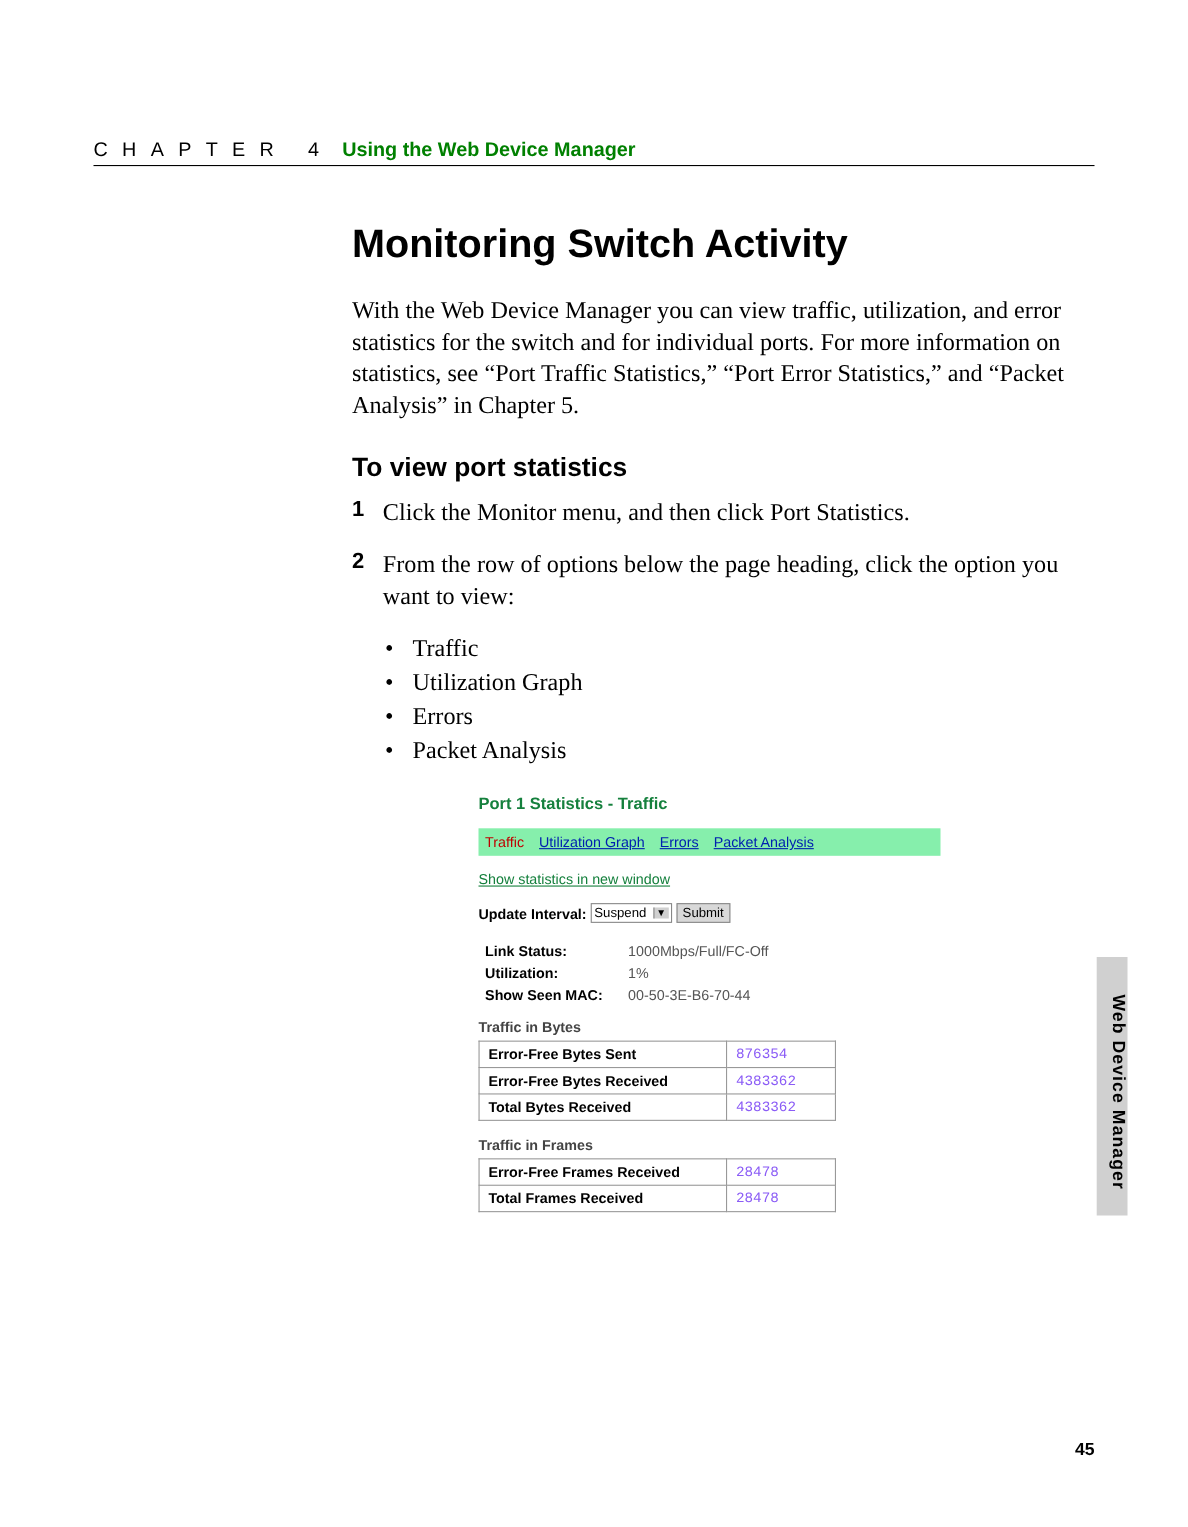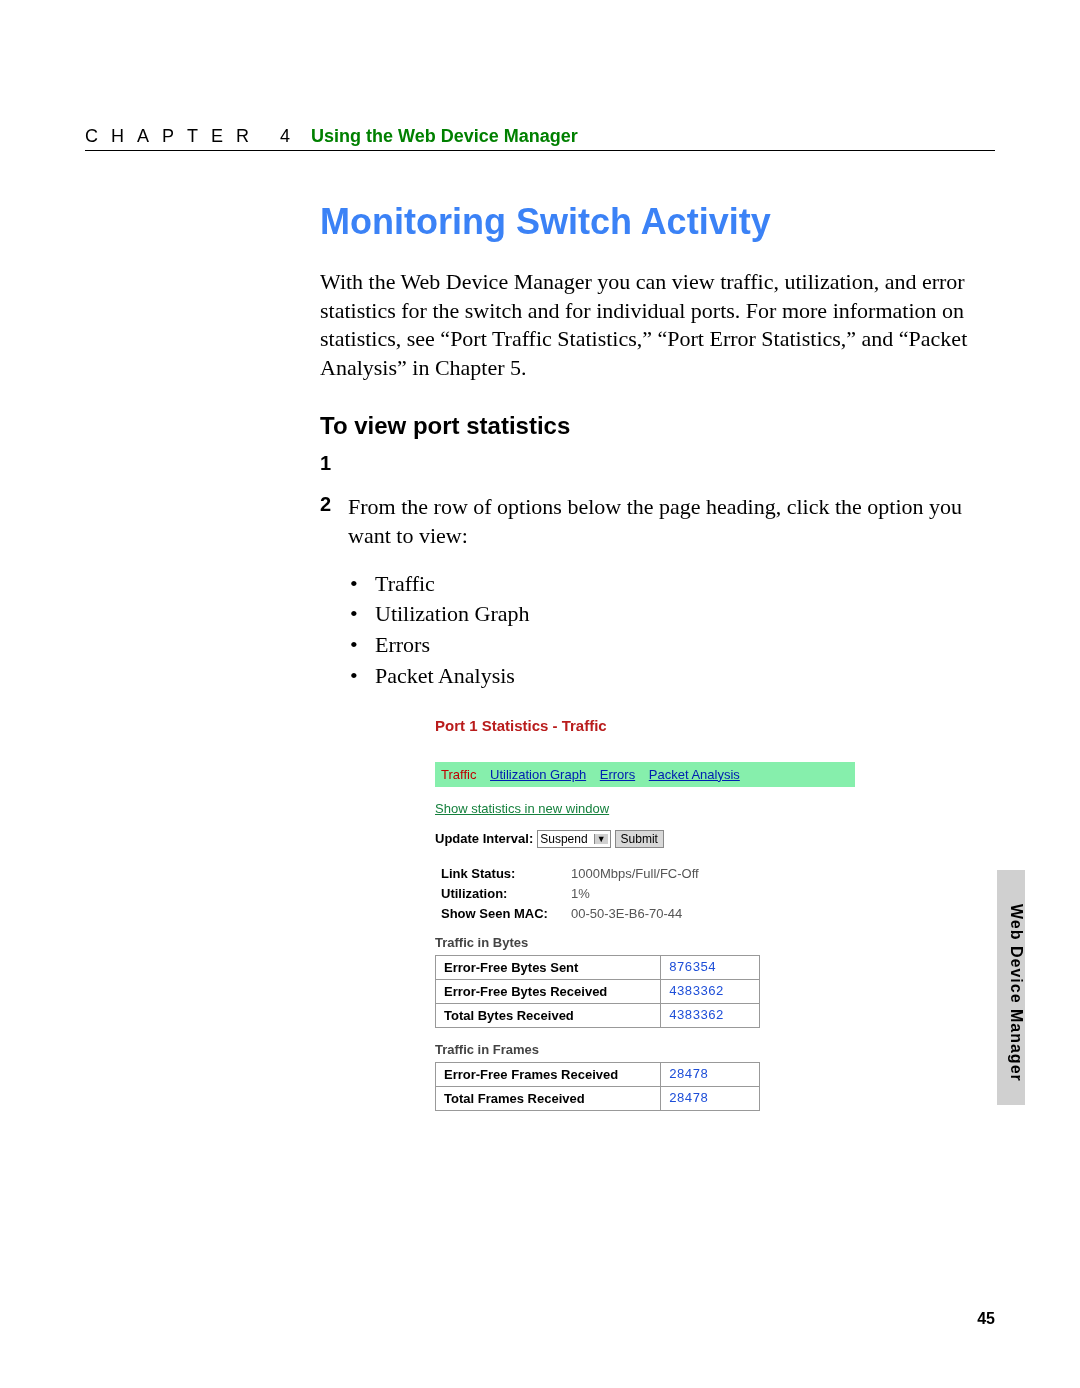--- a/index.html
+++ b/index.html
@@ -38,21 +38,21 @@
       color: #008000;
     }
     .content-area {
       margin-left: 235px;
       width: 670px;
     }
     .main-heading {
       font-family: Arial, Helvetica, sans-serif;
       font-size: 36px;
       font-weight: bold;
-      color: #3b82f6;
+      color: #000000;
       margin-bottom: 25px;
     }
     .intro-text {
       font-size: 22px;
       line-height: 1.3;
       margin-bottom: 30px;
     }
     .sub-heading {
       font-family: Arial, Helvetica, sans-serif;
       font-size: 24px;
@@ -100,22 +100,22 @@
       margin-left: 115px;
       width: 420px;
       background: #ffffff;
       font-family: Arial, Helvetica, sans-serif;
       font-size: 13px;
       filter: blur(0.4px);
     }
     .ss-title {
       font-weight: bold;
       font-size: 15px;
-      color: #b91c1c;
-      margin-bottom: 28px;
+      color: #15803d;
+      margin-bottom: 14px;
     }
     .ss-tabs {
       background: #86efac;
       padding: 5px 6px;
       font-size: 13px;
       margin-bottom: 14px;
     }
     .ss-tab {
       color: #0020b0;
       text-decoration: underline;
@@ -197,21 +197,21 @@
       border: 1px solid #999;
       padding: 4px 8px;
       font-size: 13px;
     }
     .ss-table td:first-child {
       font-weight: bold;
       width: 225px;
     }
     .ss-table td:last-child {
       font-family: "Courier New", monospace;
-      color: #1d4ed8;
+      color: #8b5cf6;
       width: 99px;
     }
     .side-tab {
       position: absolute;
       right: 55px;
       top: 870px;
       width: 28px;
       height: 235px;
       background: #d0d0d0;
       font-family: Arial, Helvetica, sans-serif;
@@ -241,20 +241,21 @@
 </div>
 
 <div class="content-area">
   <h1 class="main-heading">Monitoring Switch Activity</h1>
   <p class="intro-text">With the Web Device Manager you can view traffic, utilization, and error statistics for the switch and for individual ports. For more information on statistics, see “Port Traffic Statistics,” “Port Error Statistics,” and “Packet Analysis” in Chapter 5.</p>
   <h2 class="sub-heading">To view port statistics</h2>
 
   <ol class="step-list">
     <li class="step">
       <span class="step-num">1</span>
+      <span class="step-body">Click the Monitor menu, and then click Port Statistics.</span>
     </li>
     <li class="step">
       <span class="step-num">2</span>
       <span class="step-body">From the row of options below the page heading, click the option you want to view:</span>
     </li>
   </ol>
 
   <ul class="bullet-list">
     <li class="bullet-item">Traffic</li>
     <li class="bullet-item">Utilization Graph</li>

